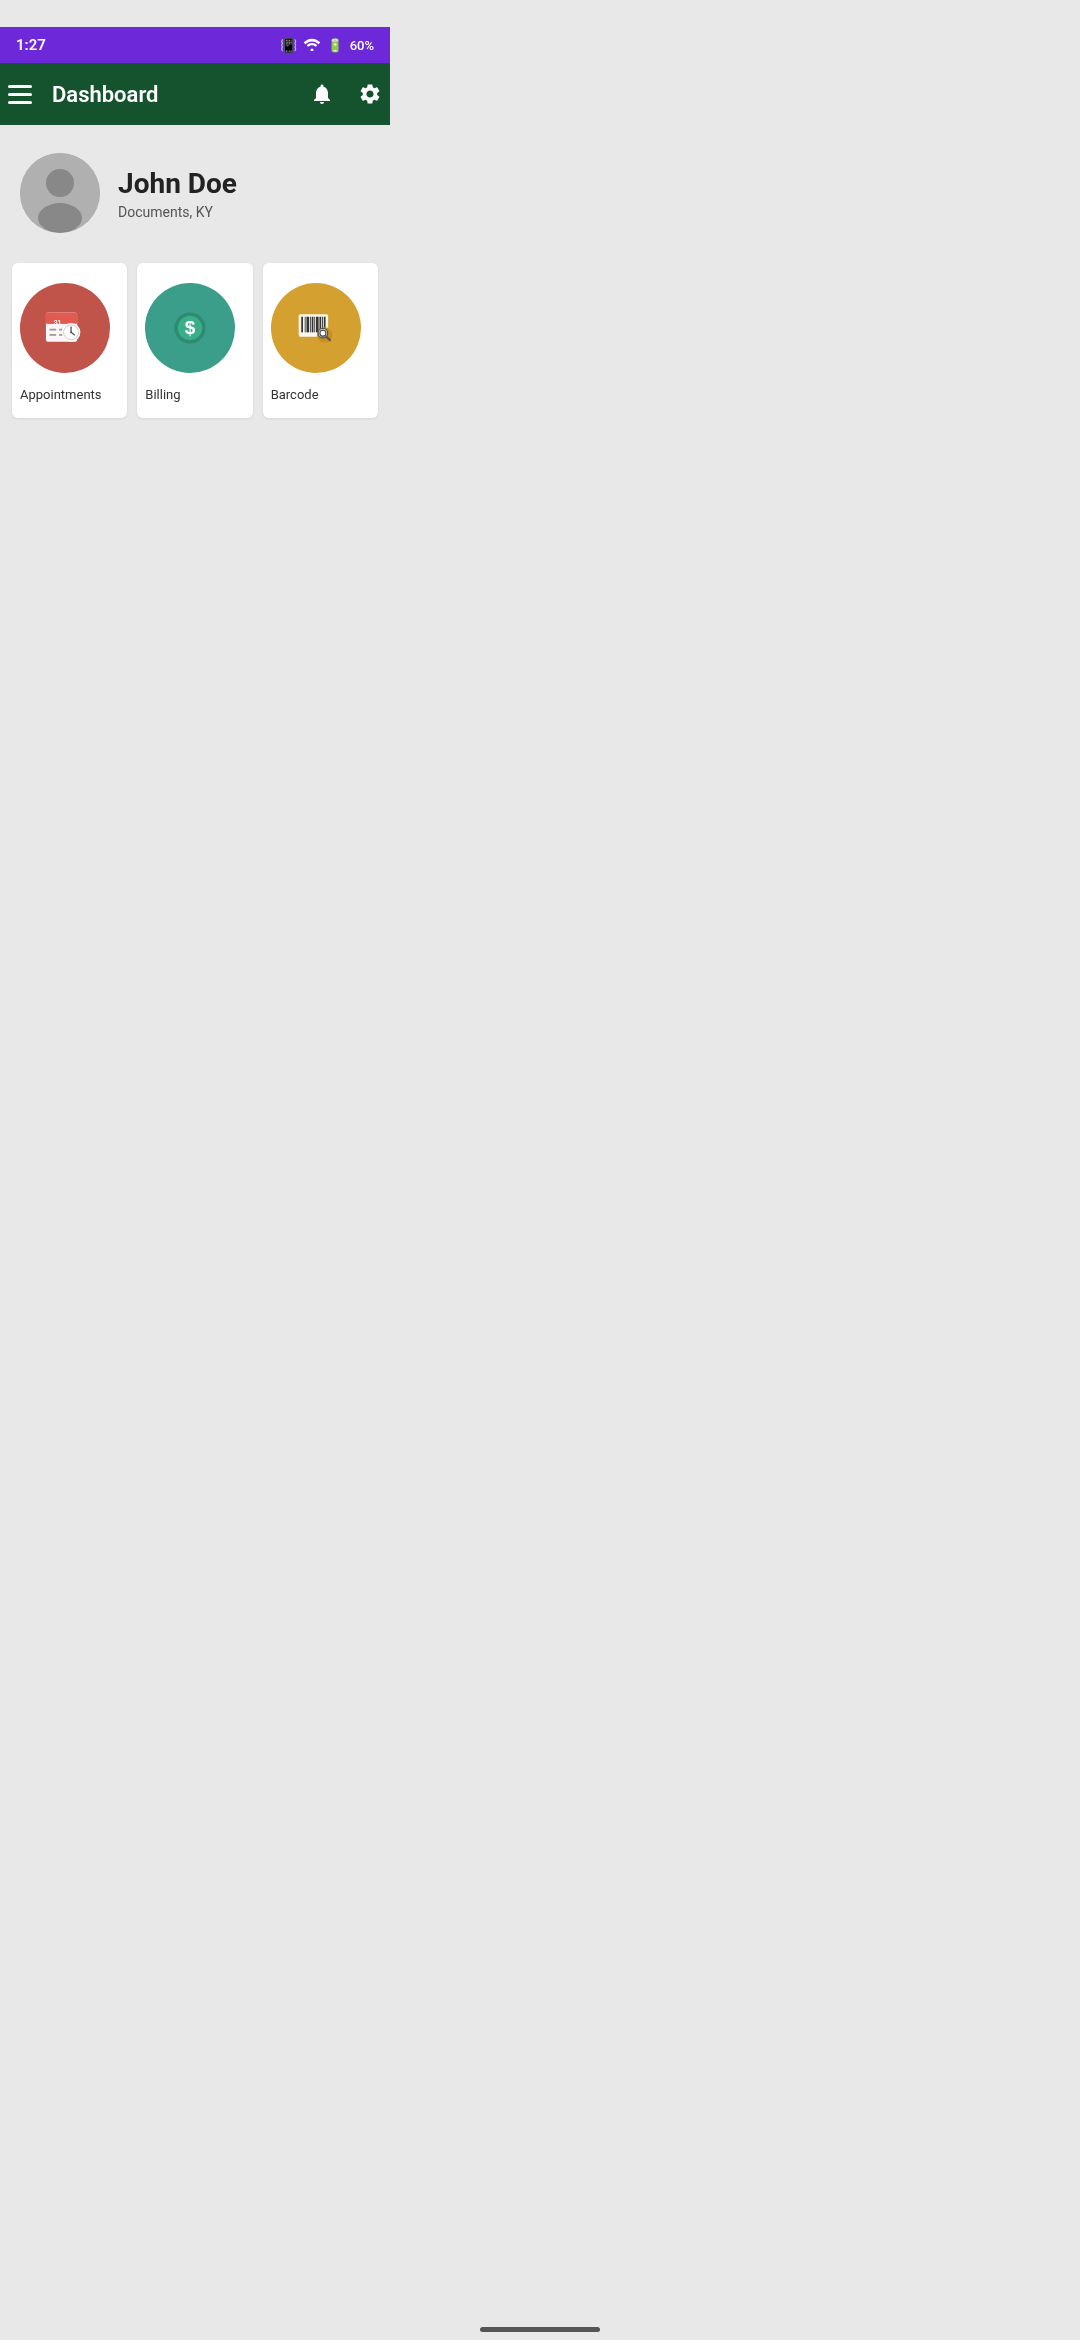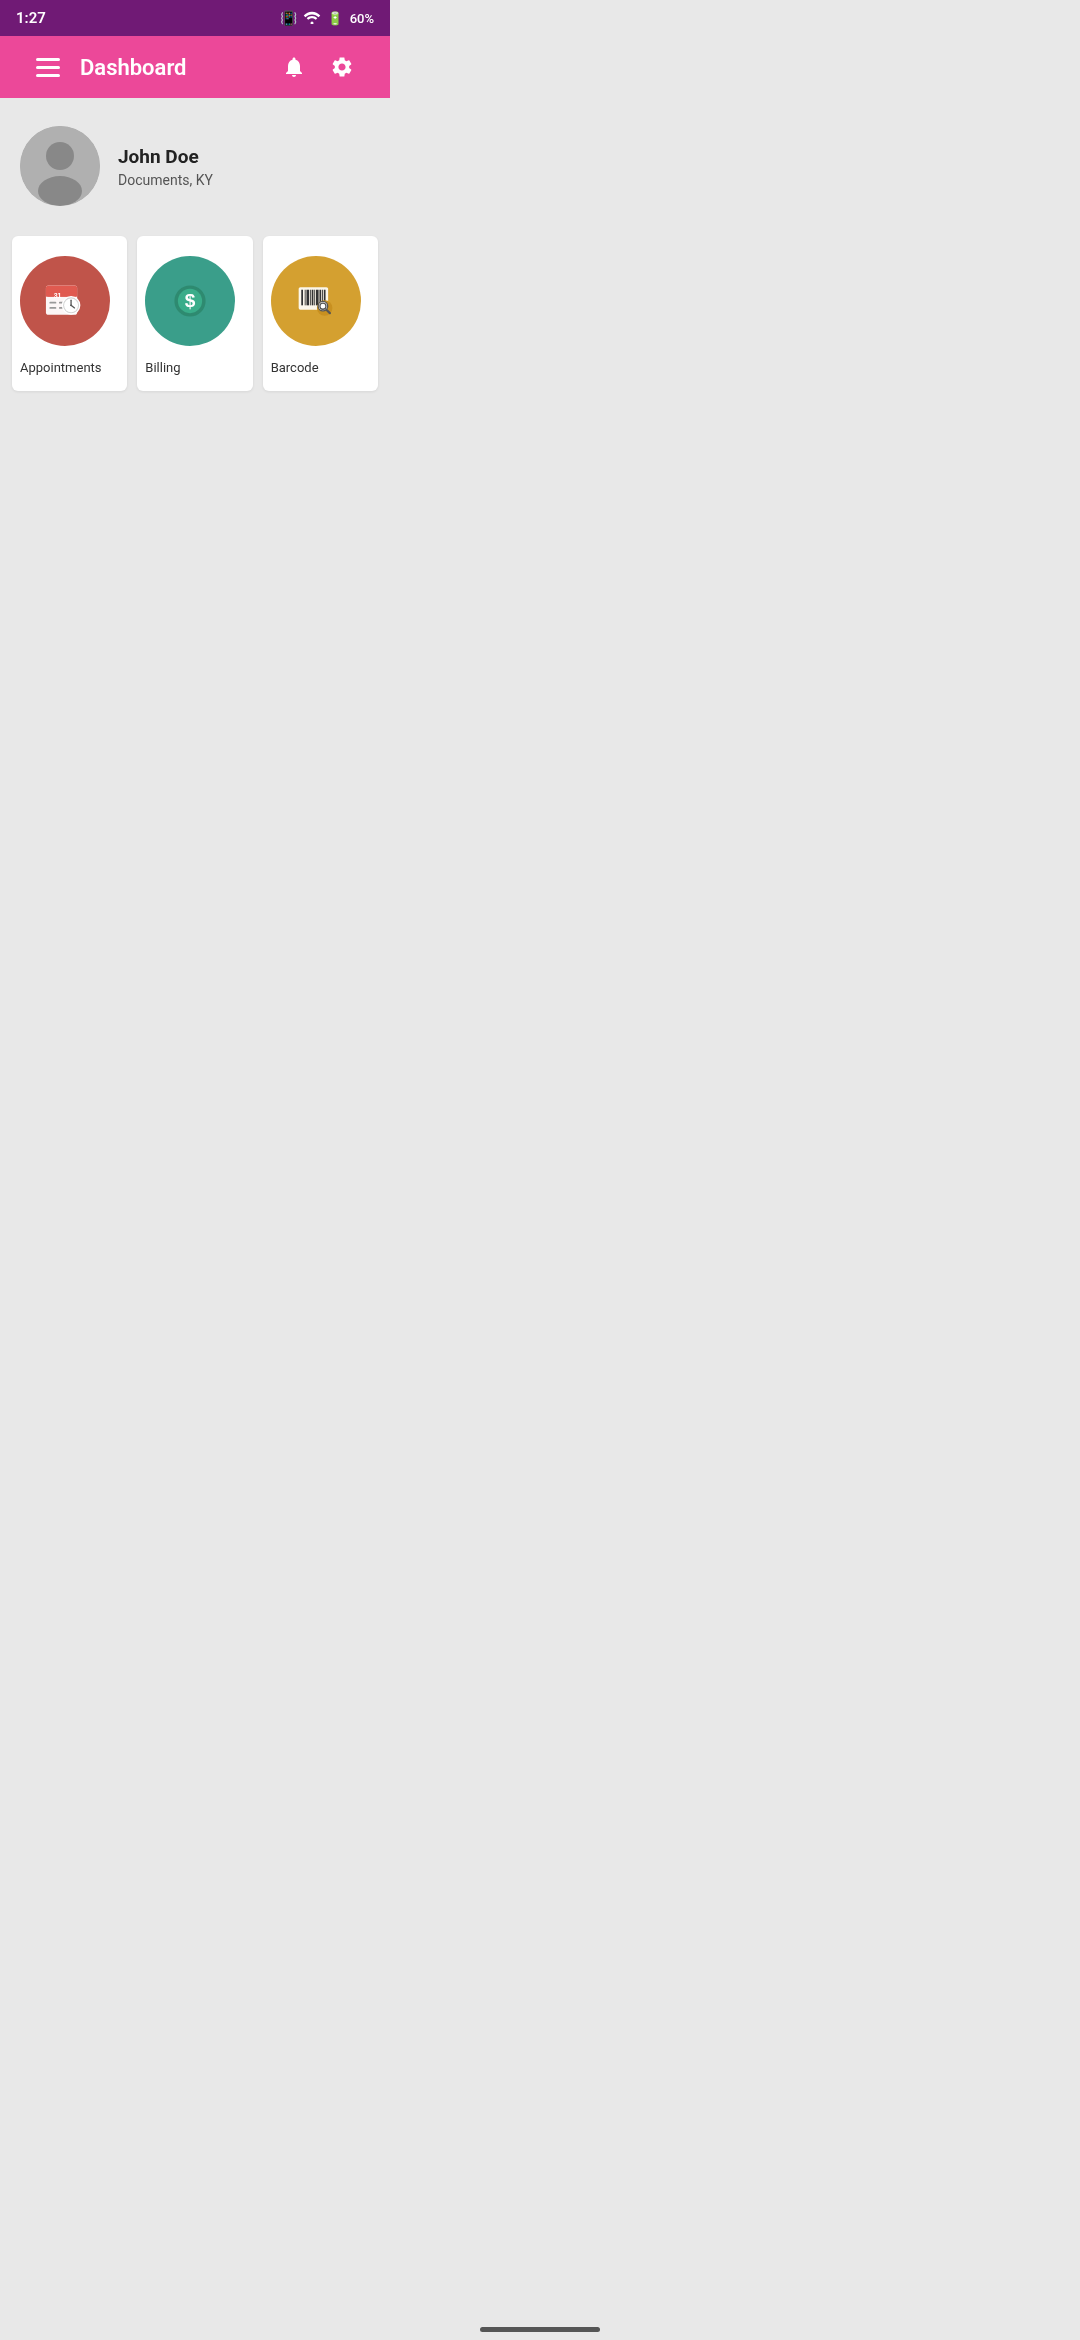--- a/index.html
+++ b/index.html
@@ -12,50 +12,51 @@
     body {
       width: 390px;
       min-height: 844px;
       background: #e8e8e8;
       font-family: 'Roboto', Arial, sans-serif;
       overflow-x: hidden;
     }
 
     
     .status-bar {
-      background: #701a75;
+      background: #6d28d9;
       height: 36px;
       display: flex;
       align-items: center;
       justify-content: space-between;
       padding: 0 16px;
       color: white;
       font-size: 13px;
       font-weight: 500;
+      margin-top: 27px;
     }
 
     .status-left {
       font-size: 15px;
       font-weight: 600;
     }
 
     .status-right {
       display: flex;
       align-items: center;
       gap: 6px;
       font-size: 13px;
     }
 
     
     .app-bar {
-      background: #ec4899;
+      background: #14532d;
       height: 62px;
       display: flex;
       align-items: center;
-      padding: 0 28px;
+      padding: 0 0;
       color: white;
     }
 
     .menu-icon {
       display: flex;
       flex-direction: column;
       gap: 5px;
       cursor: pointer;
       padding: 8px;
     }
@@ -120,21 +121,21 @@
       height: 80px;
     }
 
     .profile-info {
       display: flex;
       flex-direction: column;
       gap: 4px;
     }
 
     .profile-name {
-      font-size: 19px;
+      font-size: 28px;
       font-weight: 700;
       color: #222;
     }
 
     .profile-location {
       font-size: 14px;
       color: #555;
     }
 
     

